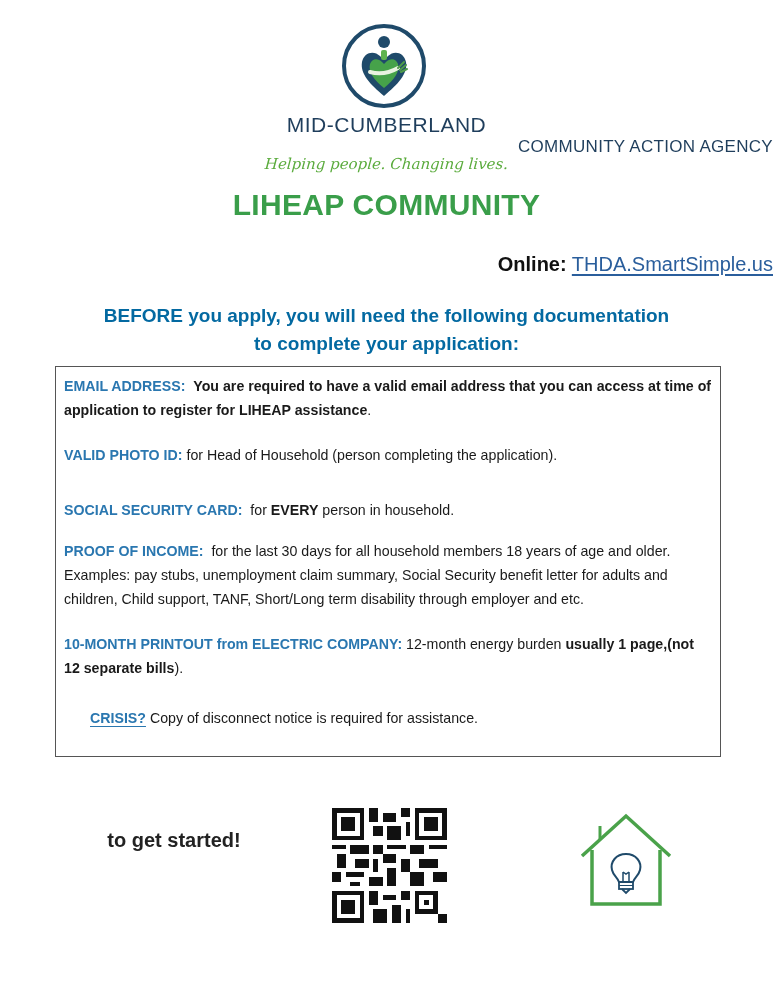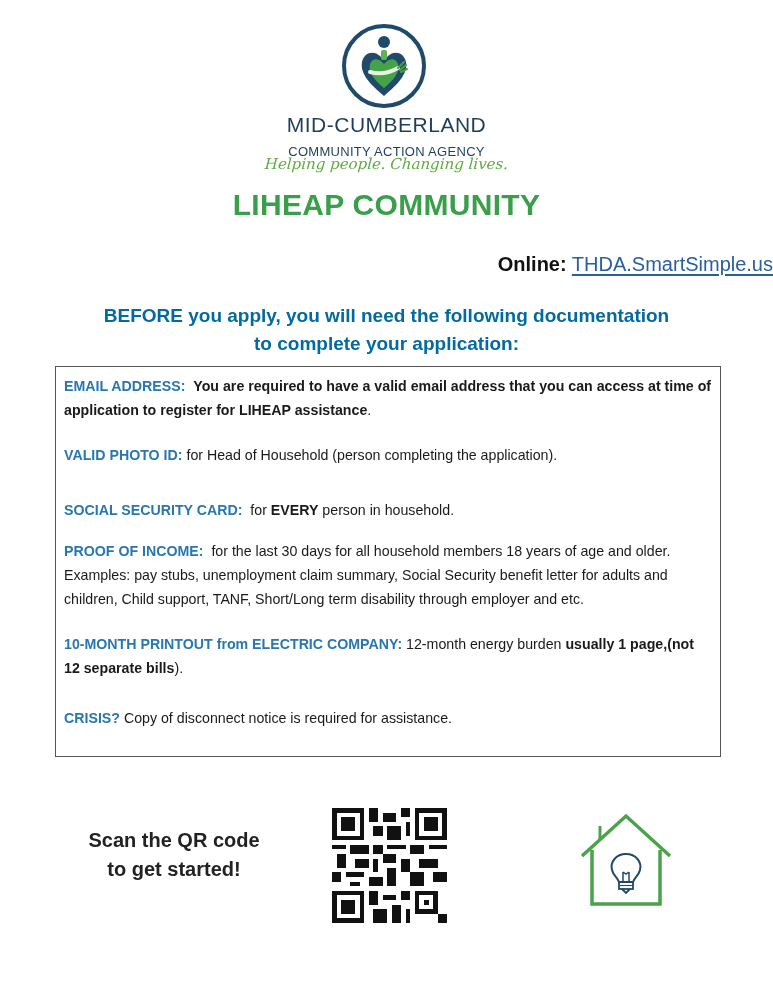--- a/index.html
+++ b/index.html
@@ -1,32 +1,32 @@
 <!DOCTYPE html>
 <html><head>
   <meta charset="utf-8">
   <style>
     html, body { margin:0; padding:0; background:#ffffff; }
     body { width:773px; height:1000px; position:relative; overflow:hidden;
            font-family:"Liberation Sans", "DejaVu Sans", sans-serif; color:#1a1a1a; }
     .abs { position:absolute; }
     #logo { left:340px; top:22px; width:88px; height:88px; }
     .org1 { left:0; width:773px; top:113px; text-align:center; font-size:21px; color:#1f3e5c; letter-spacing:0.5px; }
-    .org2 { left:0; width:773px; top:137px; text-align:center; font-size:13px; color:#1f3e5c; letter-spacing:0.3px;margin-top:7px; }
+    .org2 { left:0; width:773px; top:137px; text-align:right; font-size:17px; color:#1f3e5c; letter-spacing:0.3px; }
     .tag { left:0; width:773px; top:155px; text-align:center; font-size:15px; color:#5aab3c; font-style:italic; font-family:"DejaVu Serif", serif; transform:skewX(-4deg); }
     .title { left:0; width:773px; top:188px; text-align:center; font-size:30px; font-weight:bold; color:#3a9e4a; letter-spacing:0.3px; }
     .online { left:0; width:773px; top:253px; text-align:right; font-size:20px; }
     .online .lbl { font-weight:bold; color:#111; }
     .online a { color:#2a5e9c; text-decoration:underline; text-underline-offset:3px; }
     .before { left:0; width:773px; top:302px; text-align:center; font-size:19px; font-weight:bold; color:#0369a1; line-height:28px; }
     #reqbox { left:55px; top:366px; width:666px; height:391px; border:1.5px solid #555; box-sizing:border-box; }
     .req { position:absolute; left:8px; right:8px; font-size:14.2px; line-height:24px; color:#1a1a1a; }
     .req .k { color:#2a77b0; font-weight:bold; }
     .req .b { font-weight:bold; }
-    .req .u { text-underline-offset:3px; }
+    .req .u { text-decoration:underline; text-underline-offset:3px;margin-left:26px; }
     .scan { left:60px; top:826px; width:228px; text-align:center; font-size:20px; font-weight:bold; line-height:29px; color:#222; }
     #qr { left:332px; top:808px; width:115px; height:115px; }
     #house { left:578px; top:812px; width:96px; height:96px; }
   </style>
 </head>
 <body>
 
 <svg id="logo" class="abs" viewBox="0 0 88 88">
   <circle cx="44" cy="44" r="40" fill="none" stroke="#1f4a6a" stroke-width="4"></circle>
   <circle cx="44" cy="20" r="6" fill="#1f4a6a"></circle>
@@ -77,21 +77,20 @@
     <span>12-month energy burden</span>
     <span class="b">usually 1 page,(not 12 separate bills</span><span>).</span>
   </div>
   <div class="req" style="top:339px;">
     <span class="k u">CRISIS?</span>
     <span>Copy of disconnect notice is required for assistance.</span>
   </div>
 </div>
 
 <div class="abs scan">
-  <div>Scan the QR code</div>
   <div>to get started!</div>
 </div>
 
 <svg id="qr" class="abs" viewBox="0 0 25 25" shape-rendering="crispEdges">
   <rect width="25" height="25" fill="#fff"></rect>
   <g fill="#111">
     <rect x="0" y="0" width="7" height="7"></rect>
       <rect x="1" y="1" width="5" height="5" fill="#fff"></rect>
       <rect x="2" y="2" width="3" height="3"></rect>
     <rect x="18" y="0" width="7" height="7"></rect>

